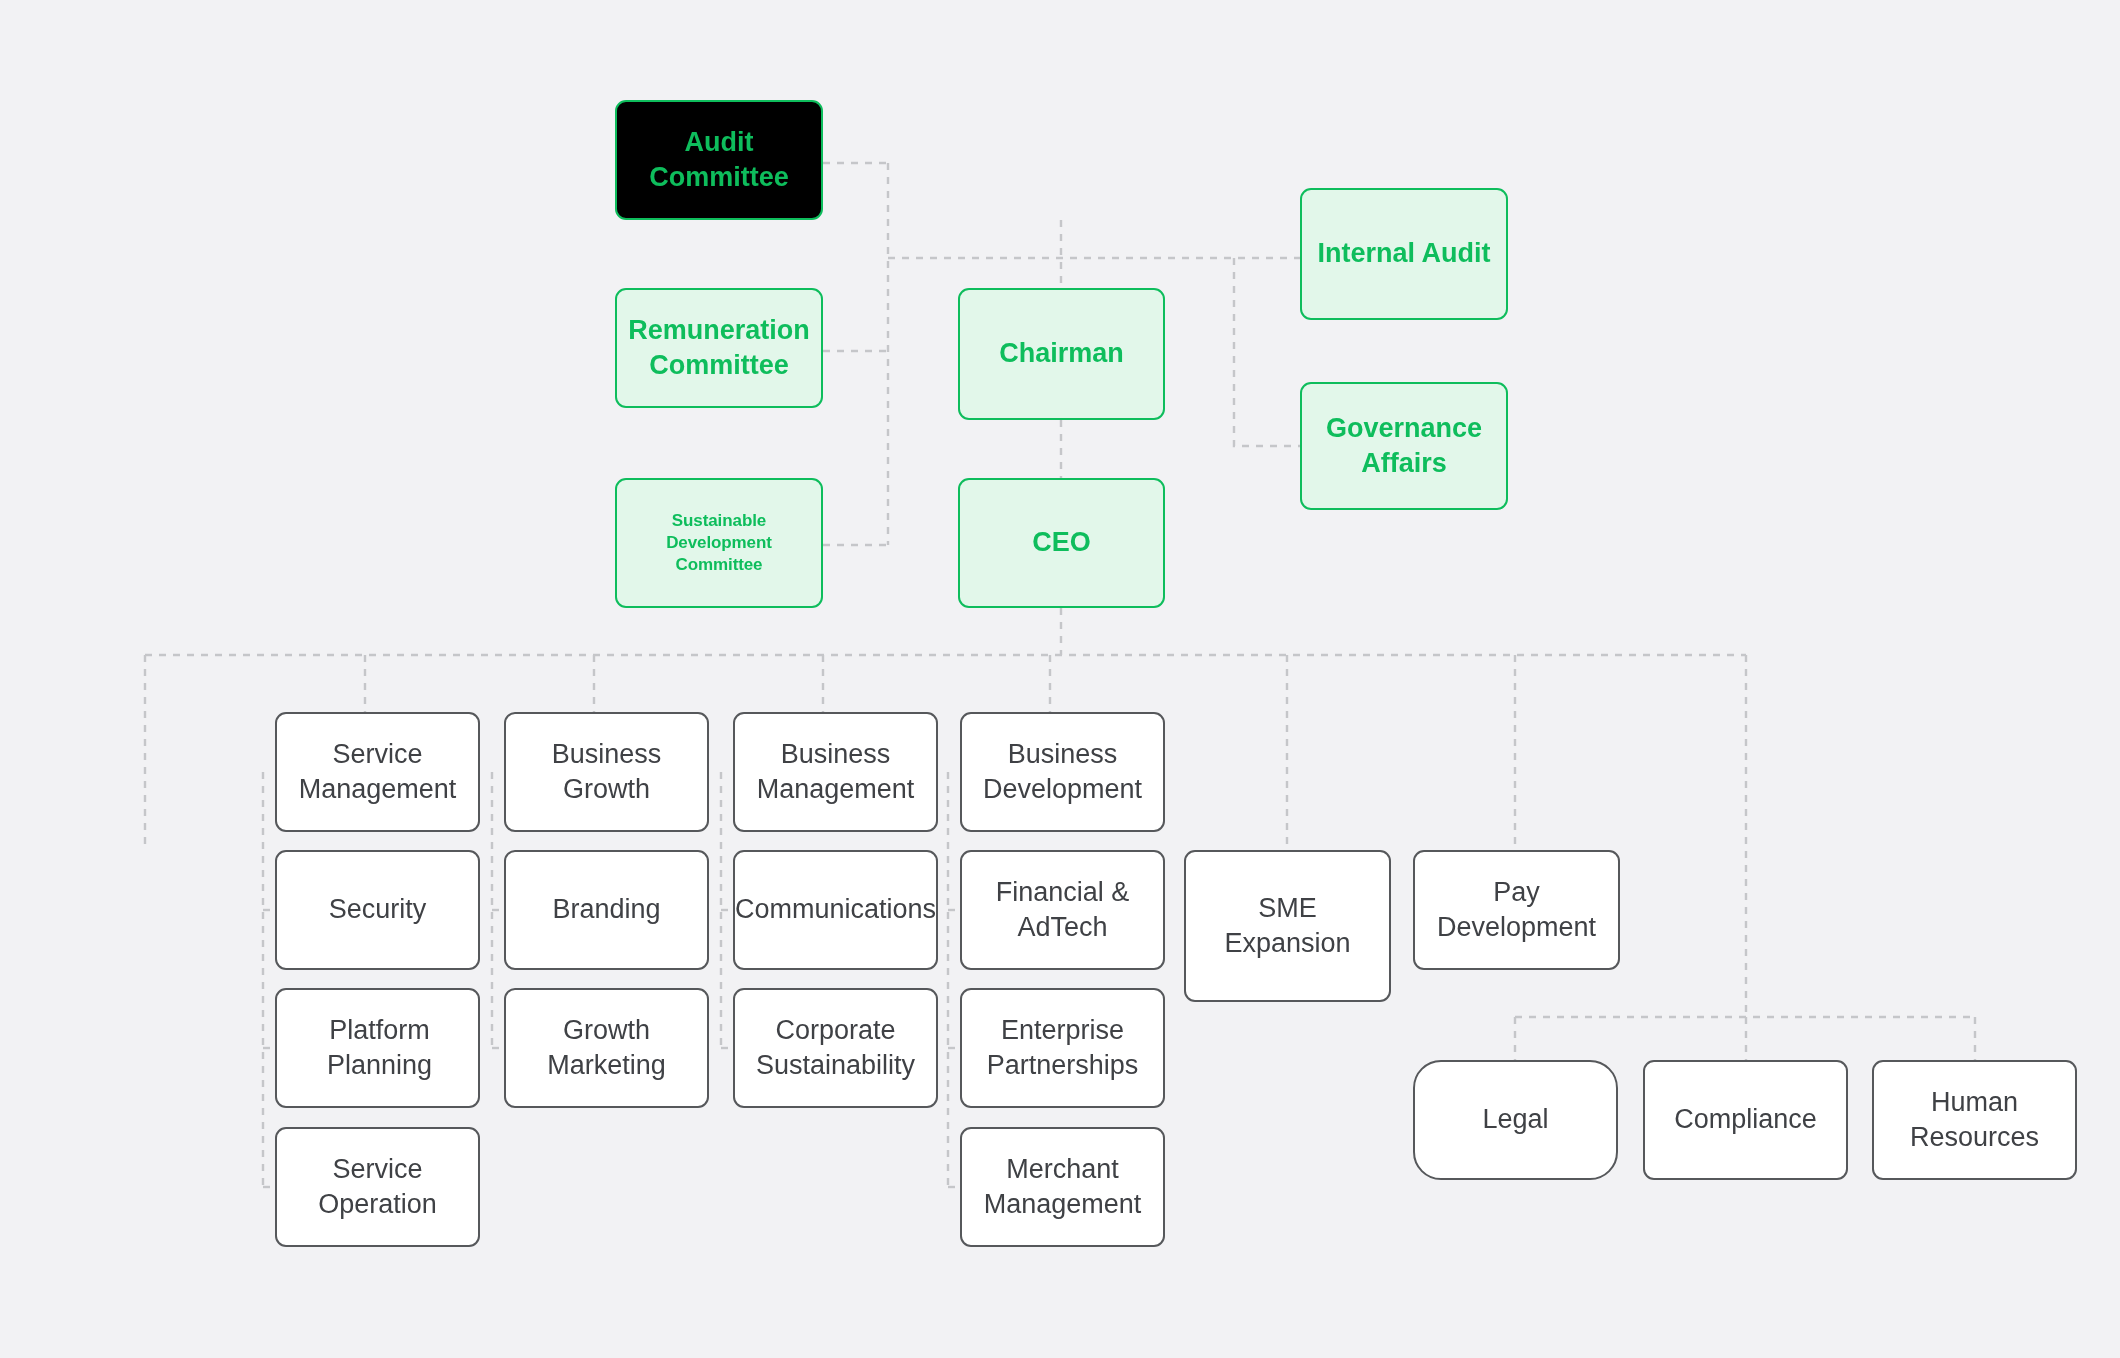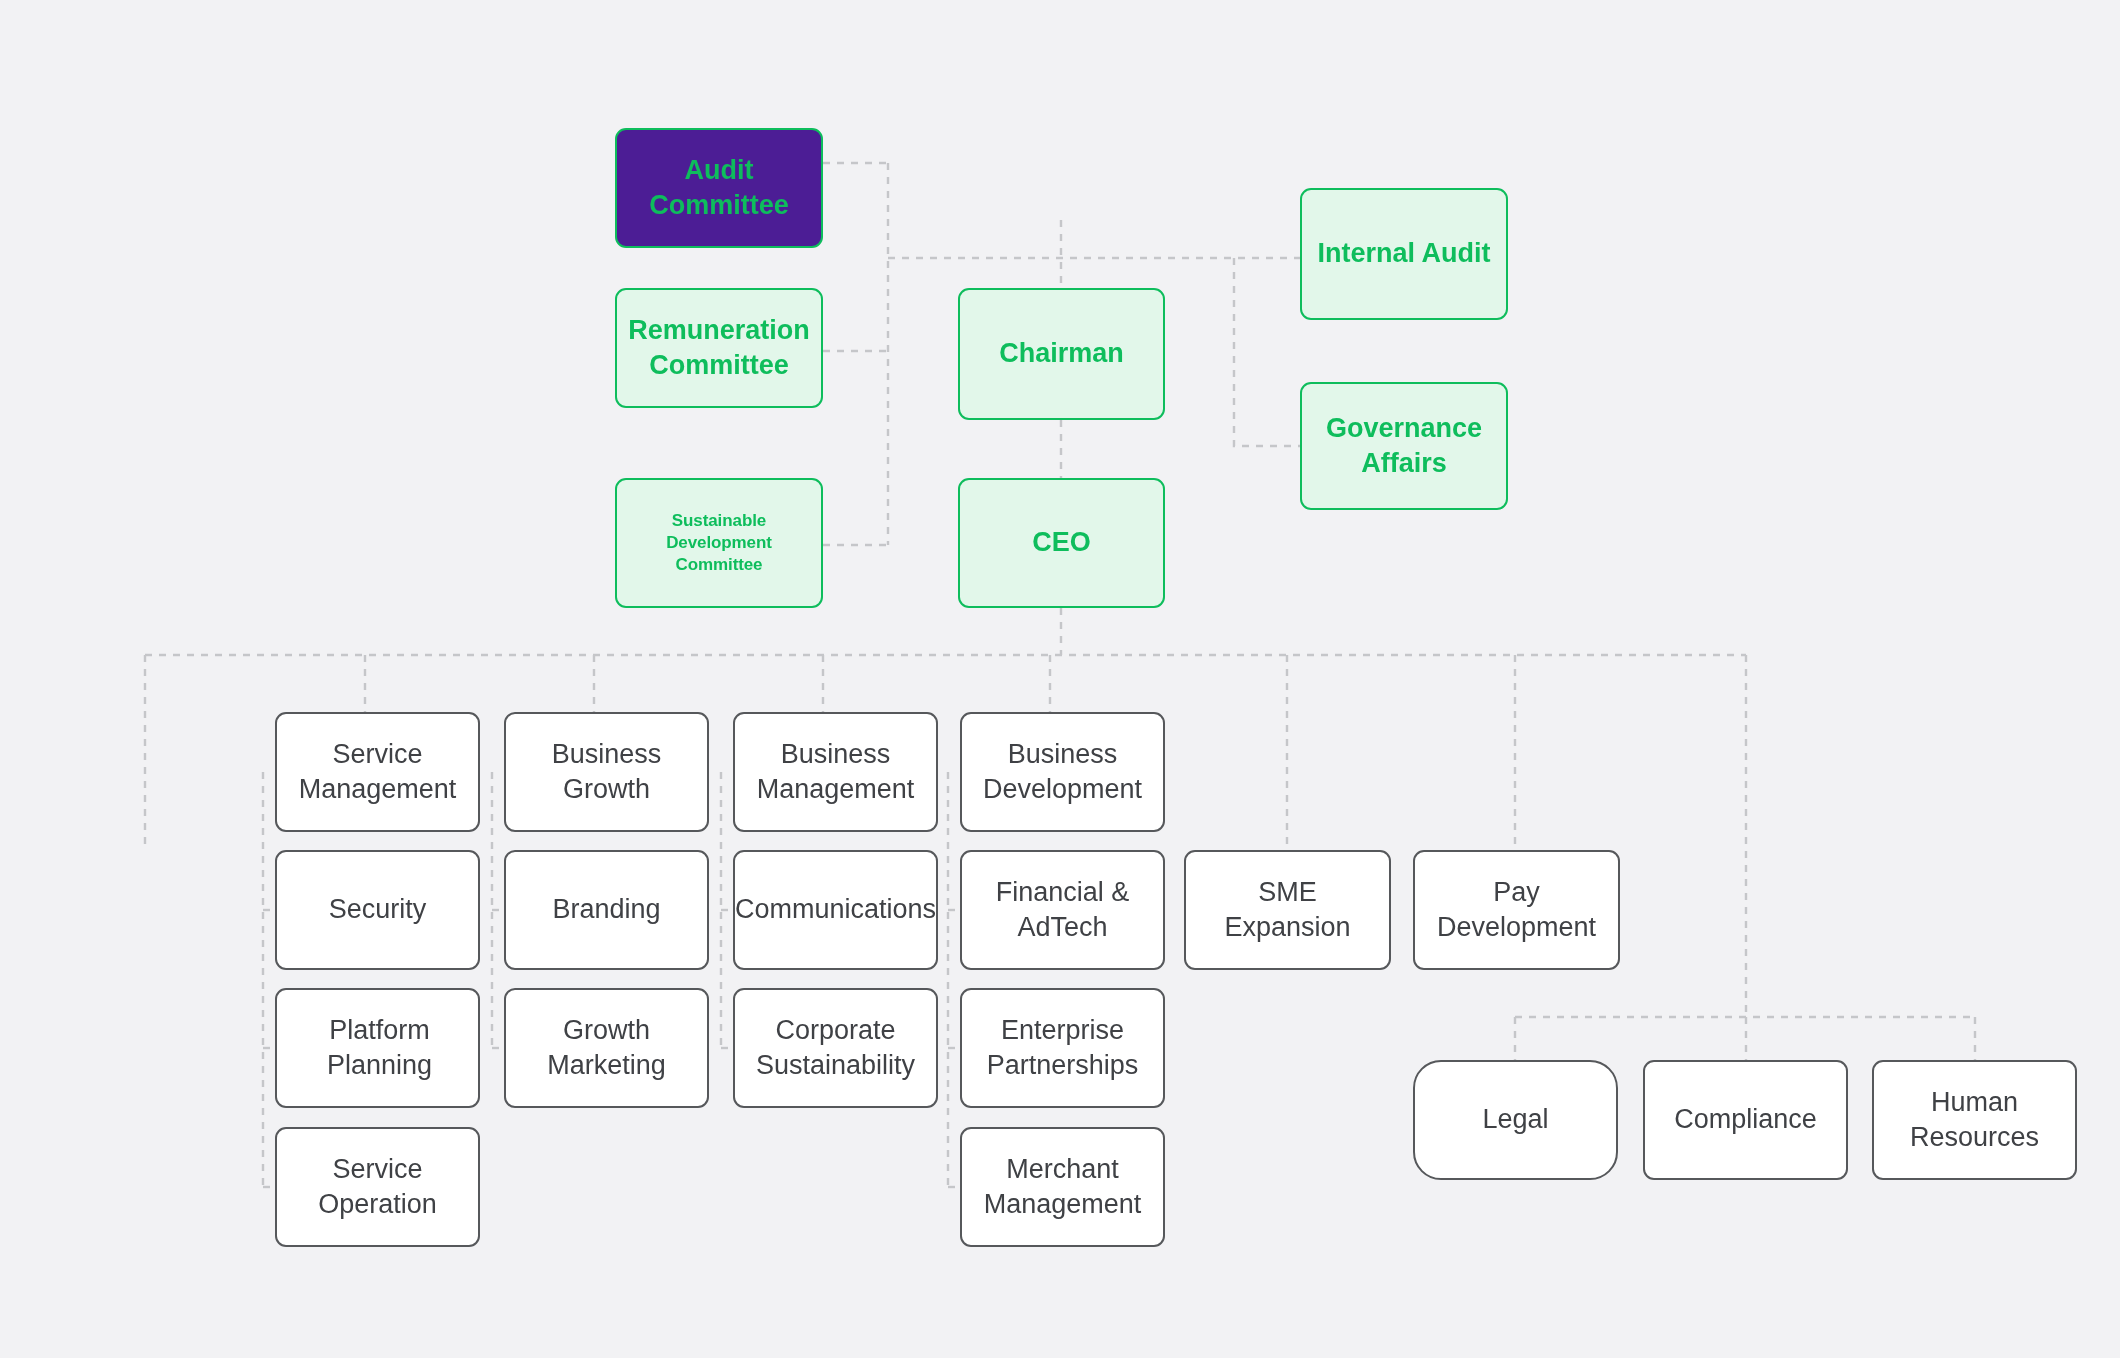--- a/index.html
+++ b/index.html
@@ -113,21 +113,21 @@
       <path d="M721 910 L733 910"></path>
       <path d="M721 1048 L733 1048"></path>
 
       <path d="M948 772 L948 1187"></path>
       <path d="M948 910 L960 910"></path>
       <path d="M948 1048 L960 1048"></path>
       <path d="M948 1187 L960 1187"></path>
     </g>
   </svg>
 
-  <div class="node green" style="left: 615px; top: 100px; width: 208px; height: 120px; background: #4c1d95; border-color: rgb(14, 189, 92); color: rgb(14, 189, 92); margin-top: 28px;">
+  <div class="node green" style="left: 615px; top: 100px; width: 208px; height: 120px; background: #000000; border-color: rgb(14, 189, 92); color: rgb(14, 189, 92);">
     <span class="label">Audit
 Committee</span>
   </div>
   <div class="node green" style="left: 615px; top: 288px; width: 208px; height: 120px; background: rgb(226, 247, 234); border-color: rgb(14, 189, 92); color: rgb(14, 189, 92);">
     <span class="label">Remuneration
 Committee</span>
   </div>
   <div class="node green small" style="left: 615px; top: 478px; width: 208px; height: 130px; background: rgb(226, 247, 234); border-color: rgb(14, 189, 92); color: rgb(14, 189, 92);">
     <span class="label">Sustainable
 Development
@@ -142,21 +142,21 @@
   </div>
 
   <div class="node green" style="left: 1300px; top: 188px; width: 208px; height: 132px; background: rgb(226, 247, 234); border-color: rgb(14, 189, 92); color: rgb(14, 189, 92);">
     <span class="label">Internal Audit</span>
   </div>
   <div class="node green" style="left: 1300px; top: 382px; width: 208px; height: 128px; background: rgb(226, 247, 234); border-color: rgb(14, 189, 92); color: rgb(14, 189, 92);">
     <span class="label">Governance
 Affairs</span>
   </div>
 
-  <div class="node white" style="left: 1184px; top: 850px; width: 207px; height: 120px; background: rgb(255, 255, 255); border-color: rgb(86, 88, 91); color: rgb(63, 65, 69);">
+  <div class="node white" style="left: 1184px; top: 850px; width: 207px; height: 152px; background: rgb(255, 255, 255); border-color: rgb(86, 88, 91); color: rgb(63, 65, 69);">
     <span class="label">SME
 Expansion</span>
   </div>
   <div class="node white" style="left: 1413px; top: 850px; width: 207px; height: 120px; background: rgb(255, 255, 255); border-color: rgb(86, 88, 91); color: rgb(63, 65, 69);">
     <span class="label">Pay
 Development</span>
   </div>
 
   <div class="node white" style="left: 275px; top: 712px; width: 205px; height: 120px; background: rgb(255, 255, 255); border-color: rgb(86, 88, 91); color: rgb(63, 65, 69);">
     <span class="label">Service

